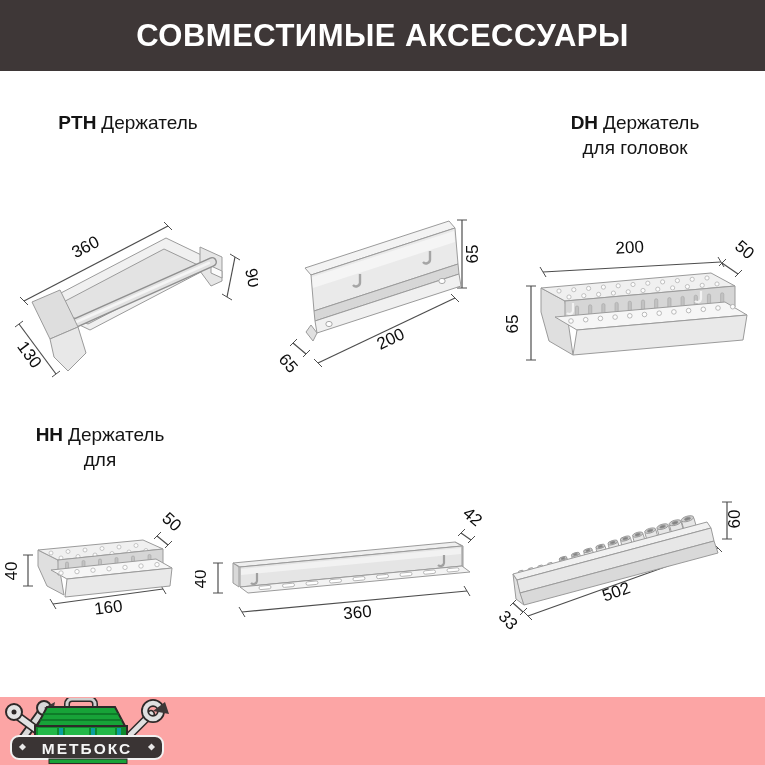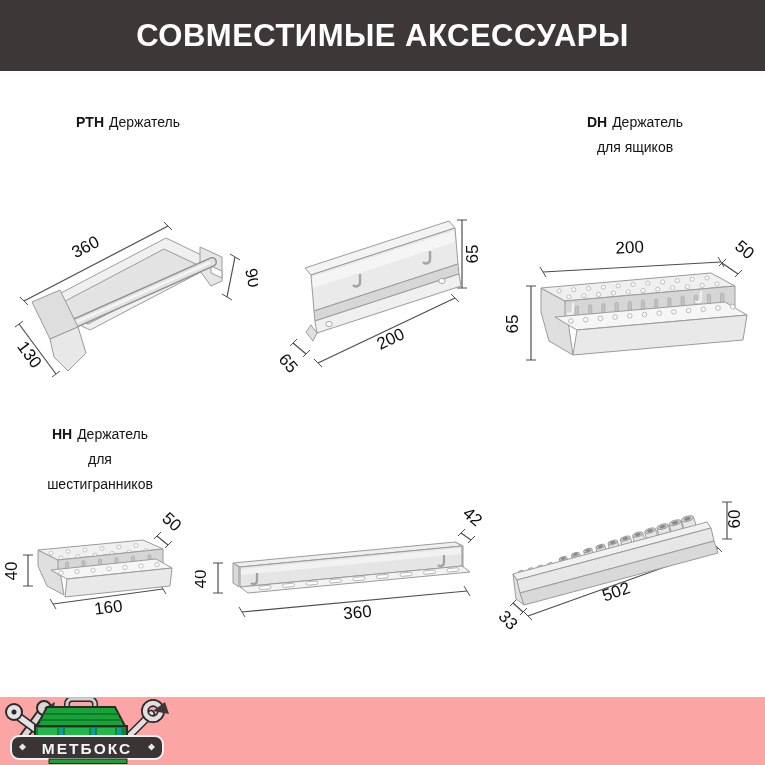--- a/index.html
+++ b/index.html
@@ -1,21 +1,21 @@
 <!DOCTYPE html>
 <html><head>
 <meta charset="utf-8">
 <style>
   html,body { margin:0; padding:0; background:#fff; }
   .page { position:relative; width:765px; height:765px; background:#ffffff; overflow:hidden;
           font-family:"Liberation Sans","DejaVu Sans",sans-serif; }
   .header { position:absolute; left:0; top:0; width:765px; height:71px; background:#3e3737;
             display:flex; align-items:center; justify-content:center; }
   .header h1 { margin:0; color:#ffffff; font-size:31px; font-weight:800; letter-spacing:.5px; }
-  .ptitle { position:absolute; text-align:center; font-size:14px; line-height:25px; color:#141414; }
+  .ptitle { position:absolute; text-align:center; font-size:19px; line-height:25px; color:#141414; }
   .ptitle b { font-weight:700; margin-right:5px; }
   .psvg { position:absolute; }
   .psvg text { font-family:"Liberation Sans","DejaVu Sans",sans-serif; font-size:17px; fill:#0d0d0d; }
   .part { stroke:#9b9b9b; stroke-width:1; stroke-linejoin:round; }
   .dimline { stroke:#4d4d4d; stroke-width:1.2; }
   .tick { stroke:#4d4d4d; stroke-width:1; }
   .footer { position:absolute; left:0; top:697px; width:765px; height:68px; background:#fca5a5; }
   .logo { position:absolute; left:3px; top:1px; }
   .logo text { font-family:"Liberation Sans","DejaVu Sans",sans-serif; }
 </style>
@@ -27,27 +27,26 @@
   <div class="header">
     <h1>СОВМЕСТИМЫЕ АКСЕССУАРЫ</h1>
   </div>
 
   <div class="ptitle" style="left:8px;top:110px;width:240px">
     <div><b>PTH</b><span>Держатель</span></div>
       <div></div>
   </div>
   <div class="ptitle" style="left:512px;top:110px;width:246px">
     <div><b>DH</b><span>Держатель</span></div>
-    <div>для ящиков</div>
+    <div>для головок</div>
       <div></div>
   </div>
   <div class="ptitle" style="left:5px;top:422px;width:190px">
     <div><b>HH</b><span>Держатель</span></div>
     <div>для</div>
-      <div>шестигранников</div>
   </div>
   <div class="ptitle" style="left:250px;top:422px;width:185px">
       <div></div>
   </div>
 
   <svg class="psvg" style="left:8px;top:210px" width="250" height="195" viewBox="0 0 250 195">
     <g>
       <line class="dimline" x1="16" y1="91" x2="160" y2="16"></line>
       <line class="tick" x1="12" y1="87" x2="20" y2="95"></line>
         <line class="tick" x1="156" y1="12" x2="164" y2="20"></line>

